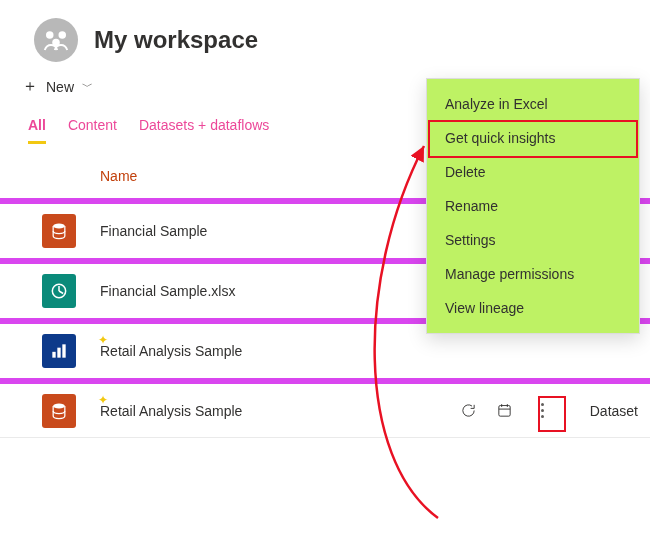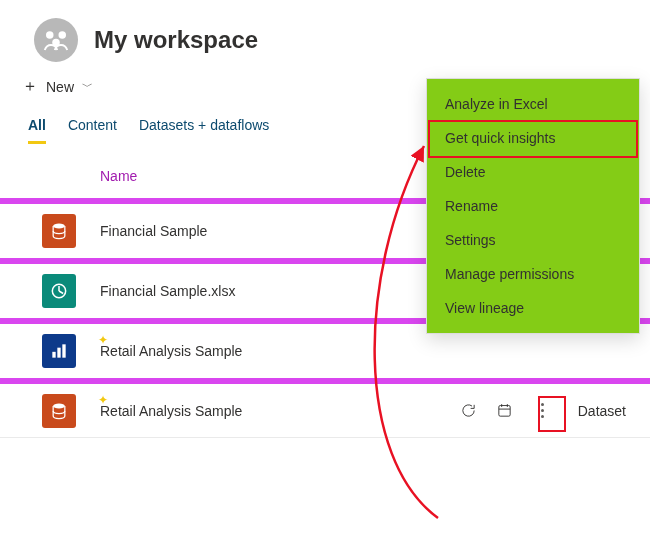--- a/index.html
+++ b/index.html
@@ -6,43 +6,43 @@
   body { width: 650px; height: 550px; background: #fff; overflow: hidden; color: #323130; position: relative; }
   .topbar { display: flex; align-items: center; padding: 18px 22px 6px 22px; gap: 16px; margin-left: 12px; }
   .avatar { width: 44px; height: 44px; border-radius: 50%; background: #b8b8b8; display:flex; align-items:center; justify-content:center; }
   .avatar svg { width: 30px; height: 30px; fill: #fff; }
   .ws-title { font-size: 24px; font-weight: 600; }
   .newrow { padding: 8px 22px 14px 22px; }
   .new-btn { display:inline-flex; align-items:center; gap:8px; font-size:14px; color:#323130; cursor:pointer; }
   .plus { font-size:16px; }
   .chev { font-size:11px; color:#605e5c; }
   .tabs { display:flex; gap:22px; padding: 6px 28px 0 28px; border-bottom: none; }
-  .tab { font-size:14px; color:#0c4a6e; padding-bottom:8px; cursor:pointer; }
+  .tab { font-size:14px; color:#ec4899; padding-bottom:8px; cursor:pointer; }
   .tab.active { font-weight:600; border-bottom:3px solid #f2c811; }
-  .col-header { display:flex; padding: 24px 28px 14px 100px; font-size:14px; color:#a21caf; }
+  .col-header { display:flex; padding: 24px 28px 14px 100px; font-size:14px; color:#c2410c; }
   .items { }
   .row { display:flex; align-items:center; height:60px; padding-left:42px; border-top:6px solid #d946ef; position:relative; }
   .row:last-child { border-bottom:1px solid #eaeaea; }
   .icon-tile { width:34px; height:34px; border-radius:3px; display:flex; align-items:center; justify-content:center; margin-right:24px; }
   .icon-tile svg { width:20px; height:20px; fill:#fff; }
   .tile-orange { background:#c94a1c; }
   .tile-blue { background:#0d3a8a; }
   .tile-teal { background:#0a8a7a; }
   .name { font-size:14px; color:#323130; position:relative; }
   .star { position:absolute; top:-10px; left:-2px; color:#f2c811; font-size:12px; }
   .row-actions { position:absolute; right:96px; display:flex; gap:16px; align-items:center; }
   .act { width:20px; height:20px; display:flex; align-items:center; justify-content:center; color:#323130; cursor:pointer; }
   .act svg { width:17px; height:17px; fill:none; stroke:#323130; stroke-width:1.3; }
   .more-btn { width:24px; height:30px; display:flex; flex-direction:column; align-items:center; justify-content:center; gap:3px; cursor:pointer; }
   .more-btn span { width:3px; height:3px; border-radius:50%; background:#605e5c; }
   .highlight-box { position:absolute; border:2px solid #e81123; pointer-events:none; }
   .hl-more { width:28px; height:36px; right:84px; top:12px; }
-  .type-label { position:absolute; right:24px; font-size:14px; color:#323130; }
+  .type-label { position:absolute; right:12px; font-size:14px; color:#323130; }
 
-  .menu { position:absolute; top:78px; right:10px; width:214px; background:#84cc16; border:1px solid #dcdcdc; box-shadow:0 6px 18px rgba(0,0,0,.15); padding:8px 0; z-index:50; }
+  .menu { position:absolute; top:78px; right:10px; width:214px; background:#bef264; border:1px solid #dcdcdc; box-shadow:0 6px 18px rgba(0,0,0,.15); padding:8px 0; z-index:50; }
   .menu-item { padding:9px 18px; font-size:14px; color:#323130; cursor:pointer; }
   .menu-item.highlighted { background:#f3f2f1; }
   .hl-create { position:absolute; top:120px; right:12px; width:210px; height:38px; border:2px solid #e81123; z-index:60; pointer-events:none; }
 
   .arrow-svg { position:absolute; top:138px; left:346px; width:120px; height:390px; z-index:55; pointer-events:none; }
 </style>
 </head>
 <body>
 
 <div class="topbar">

